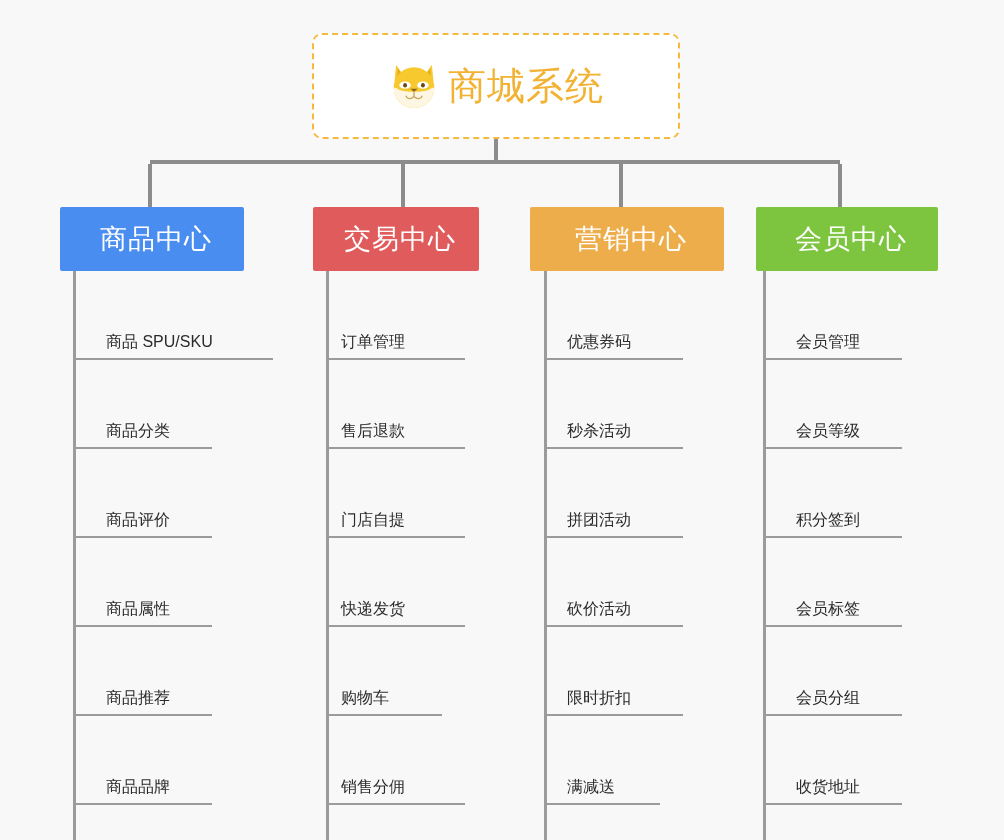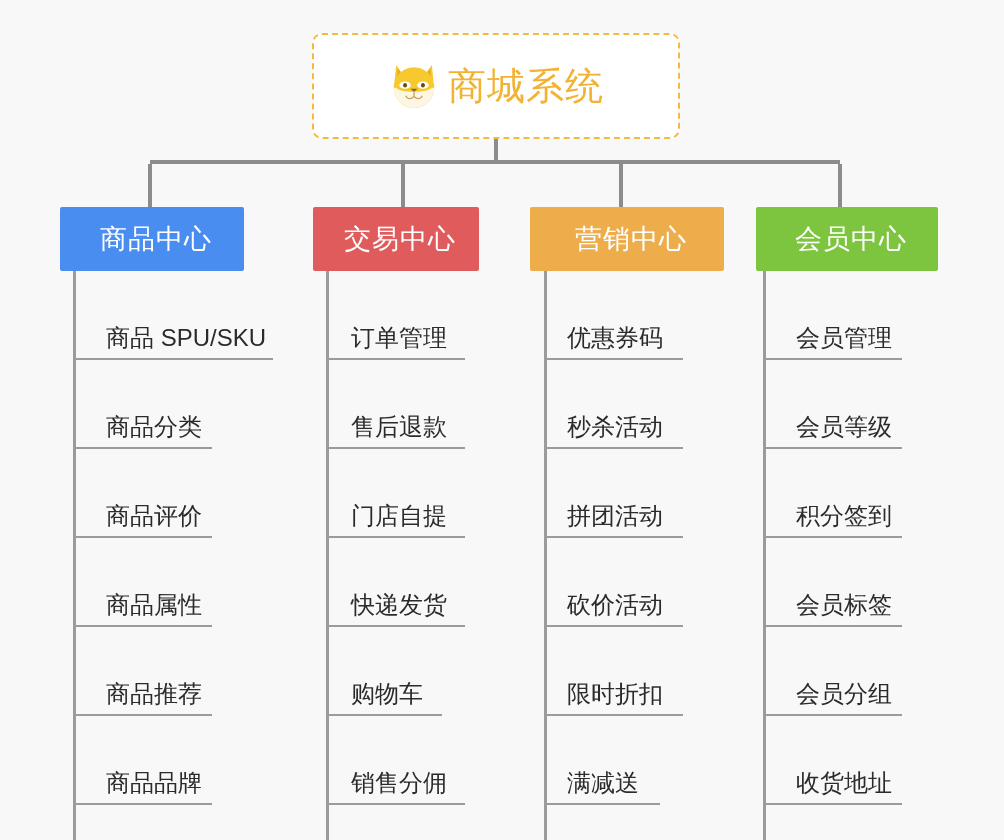--- a/index.html
+++ b/index.html
@@ -141,26 +141,26 @@
 
   .leaf {
     position: relative;
     height: 89px;
     box-sizing: border-box;
   }
   .leaf-text {
     position: absolute;
     left: 66px;
     bottom: 10px;
-    font-size: 24px;
+    font-size: 16px;
     color: #2b2b2b;
     line-height: 1;
     white-space: nowrap;
   }
-  .col-2 .leaf-text { left: 61px; margin-top: 35px; }
+  .col-2 .leaf-text { left: 51px; margin-top: 35px; }
   .col-3 .leaf-text { left: 57px; }
   .col-4 .leaf-text { left: 66px; }
 
   .leaf-underline {
     position: absolute;
     left: 33px;
     bottom: 0;
     height: 2px;
     background: #9b9b9b;
   }

